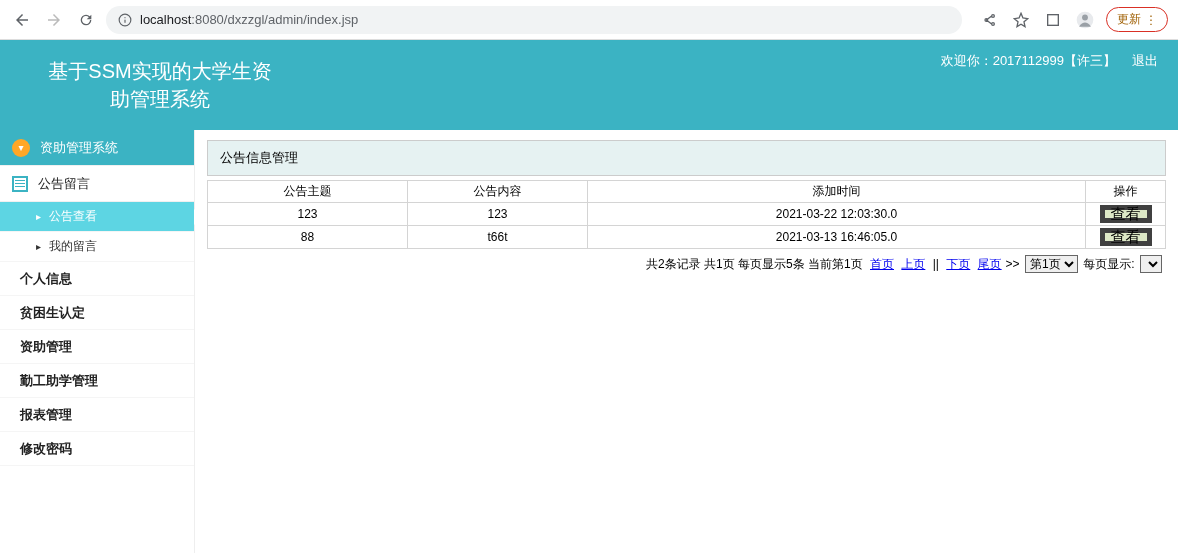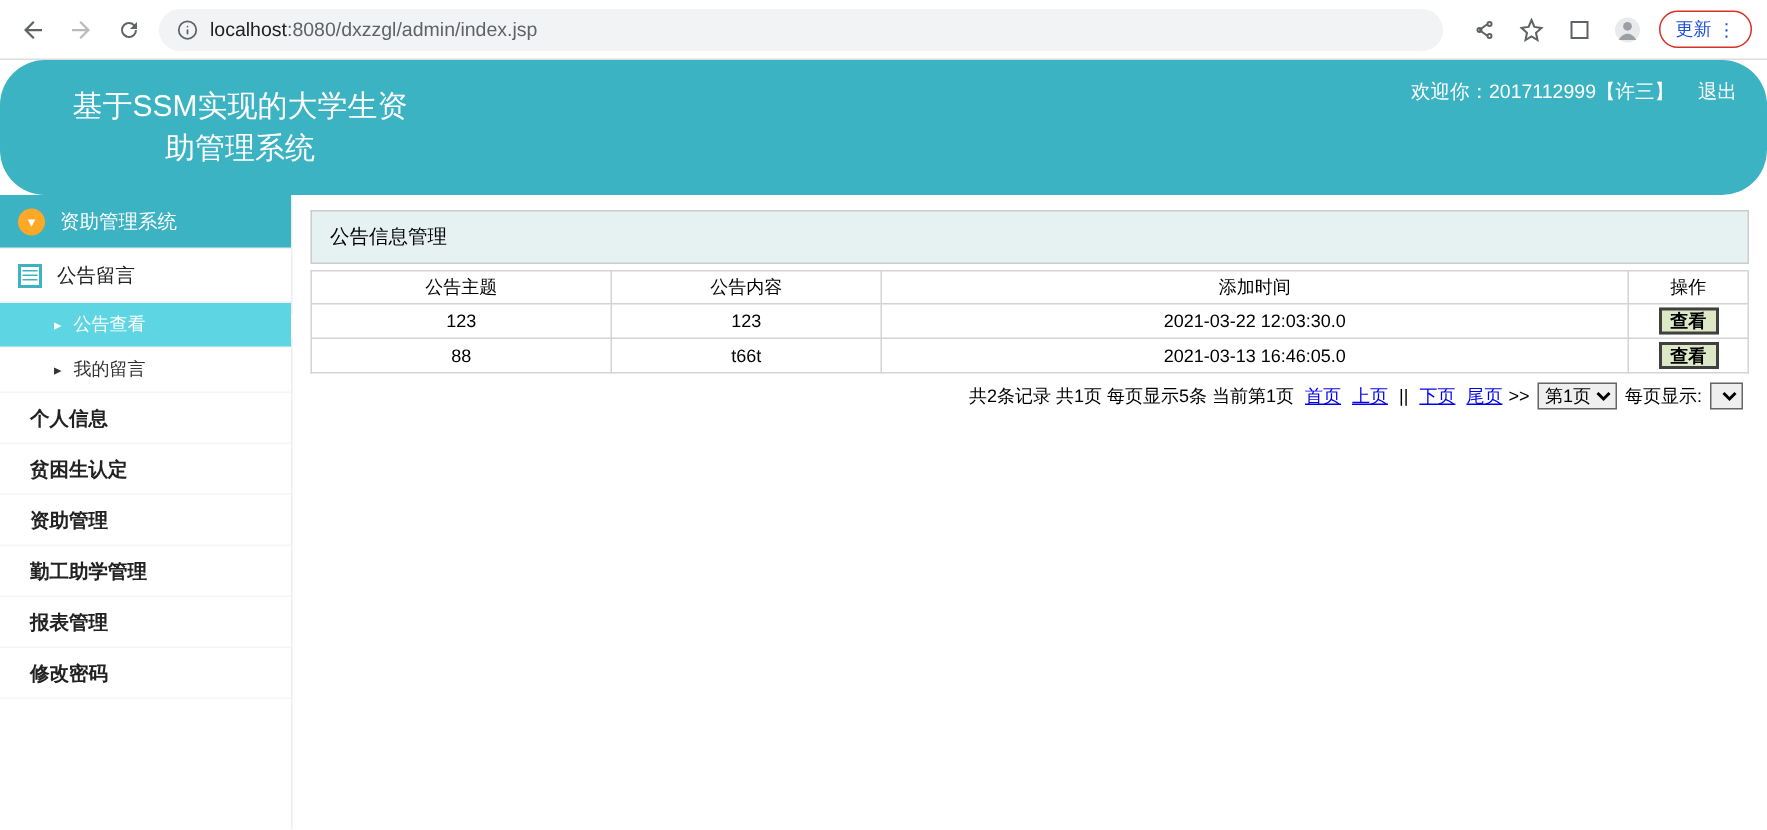--- a/index.html
+++ b/index.html
@@ -6,24 +6,24 @@
     body { font-family: Arial, "Microsoft YaHei", sans-serif; font-size: 13px; background: #fff; width: 1178px; }
     
     
     .browser-bar { height: 40px; background: #fff; border-bottom: 1px solid #ddd; display: flex; align-items: center; padding: 16px 10px; gap: 8px; }
     .nav-btn { width: 24px; height: 24px; display: flex; align-items: center; justify-content: center; color: #5f6368; border-radius: 50%; }
     .nav-btn.disabled { color: #bbb; }
     .address-bar { flex: 1; height: 28px; background: #f1f3f4; border-radius: 14px; display: flex; align-items: center; padding: 0 12px; gap: 8px; font-size: 13px; color: #5f6368; }
     .address-url { color: #202124; }
     .browser-right { display: flex; align-items: center; gap: 10px; margin-left: 8px; }
     .right-icon { width: 22px; height: 22px; display: flex; align-items: center; justify-content: center; color: #5f6368; }
-    .update-btn { border: 1px solid #d93025; color: #1d4ed8; border-radius: 14px; padding: 3px 10px; font-size: 12px; display: flex; align-items: center; gap: 4px; }
+    .update-btn { border: 1px solid #d93025; color: #a16207; border-radius: 14px; padding: 3px 10px; font-size: 12px; display: flex; align-items: center; gap: 4px; }
     
     
-    .app-header { background: #3bb3c3; color: #fff; height: 90px; display: flex; align-items: center; padding: 0 40px; position: relative; border-radius: 30px; }
+    .app-header { background: #3bb3c3; color: #fff; height: 90px; display: flex; align-items: center; padding: 0 40px; position: relative; }
     .app-title { font-size: 20px; line-height: 1.4; text-align: center; width: 240px; }
     .header-right { position: absolute; right: 20px; top: 12px; font-size: 13px; display: flex; gap: 16px; }
     .header-right span { cursor: default; }
     .header-right .logout { cursor: pointer; }
     
     
     .app-body { display: flex; }
     .sidebar { width: 195px; background: #fff; min-height: 423px; border-right: 1px solid #eee; }
     .content { flex: 1; padding: 10px 12px; }
     
@@ -37,21 +37,21 @@
     .sub-item.active { background: #5dd5e3; color: #fff; }
     .sub-item.active::after { content: ""; position: absolute; right: -8px; top: 50%; transform: translateY(-50%); border-left: 8px solid #fff; border-top: 8px solid transparent; border-bottom: 8px solid transparent; }
     .sub-item .arw { font-size: 10px; }
     .side-plain { height: 34px; display: flex; align-items: center; padding: 0 20px; font-size: 13px; font-weight: bold; color: #222; border-bottom: 1px solid #f5f5f5; cursor: pointer; }
     
     
     .panel-title { background: #e6f2f2; height: 26px; display: flex; align-items: center; padding: 17px 12px; font-size: 13px; border: 1px solid #ccc; }
     table { width: 100%; border-collapse: collapse; font-size: 12px; margin-top: 4px; }
     th, td { border: 1px solid #d4d4d4; height: 22px; text-align: center; padding: 2px 4px; }
     th { background: #fff; font-weight: normal; }
-    .view-btn { background: #dde8c6; border: 2px solid #404040; padding: 0 6px; height: 18px; display: inline-flex; align-items: center; font-size: 12px; cursor: pointer; font-weight: bold; }
+    .view-btn { background: #dde8c6; border: 5px solid #404040; padding: 0 6px; height: 18px; display: inline-flex; align-items: center; font-size: 15px; cursor: pointer; }
     .pager { text-align: right; font-size: 12px; padding: 6px 4px; color: #000; }
     .pager a { color: #0000ee; text-decoration: underline; cursor: pointer; margin: 0 2px; font-family: Liberation Serif, serif; }
     .pager span { margin: 0 2px; }
     .pager select { font-size: 12px; border: 1px solid #666; }
   </style>
 </head>
 <body>
 
 <div class="browser-bar">
   <div class="nav-btn">

